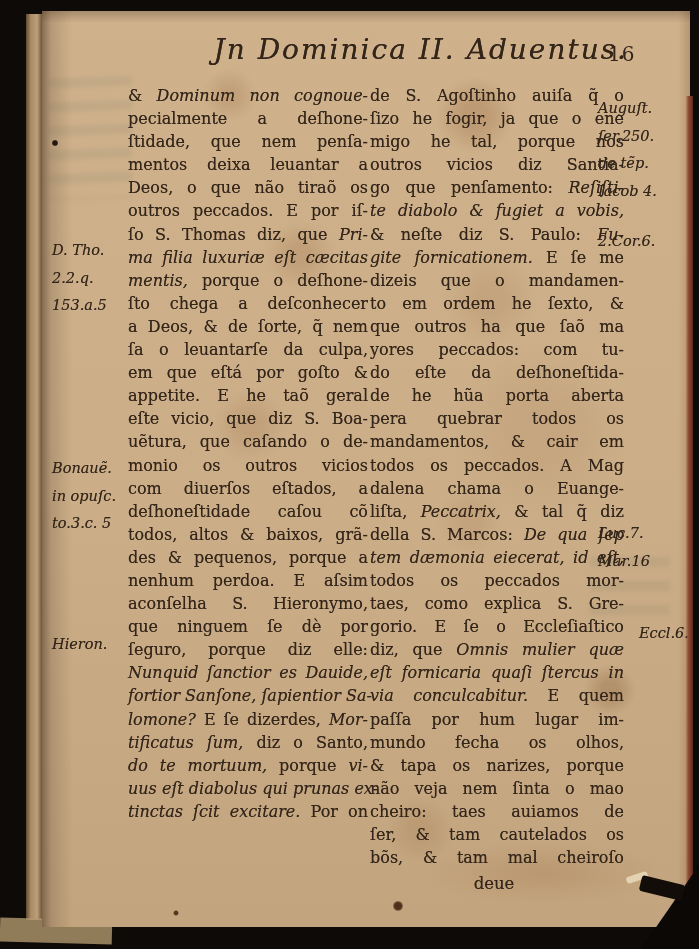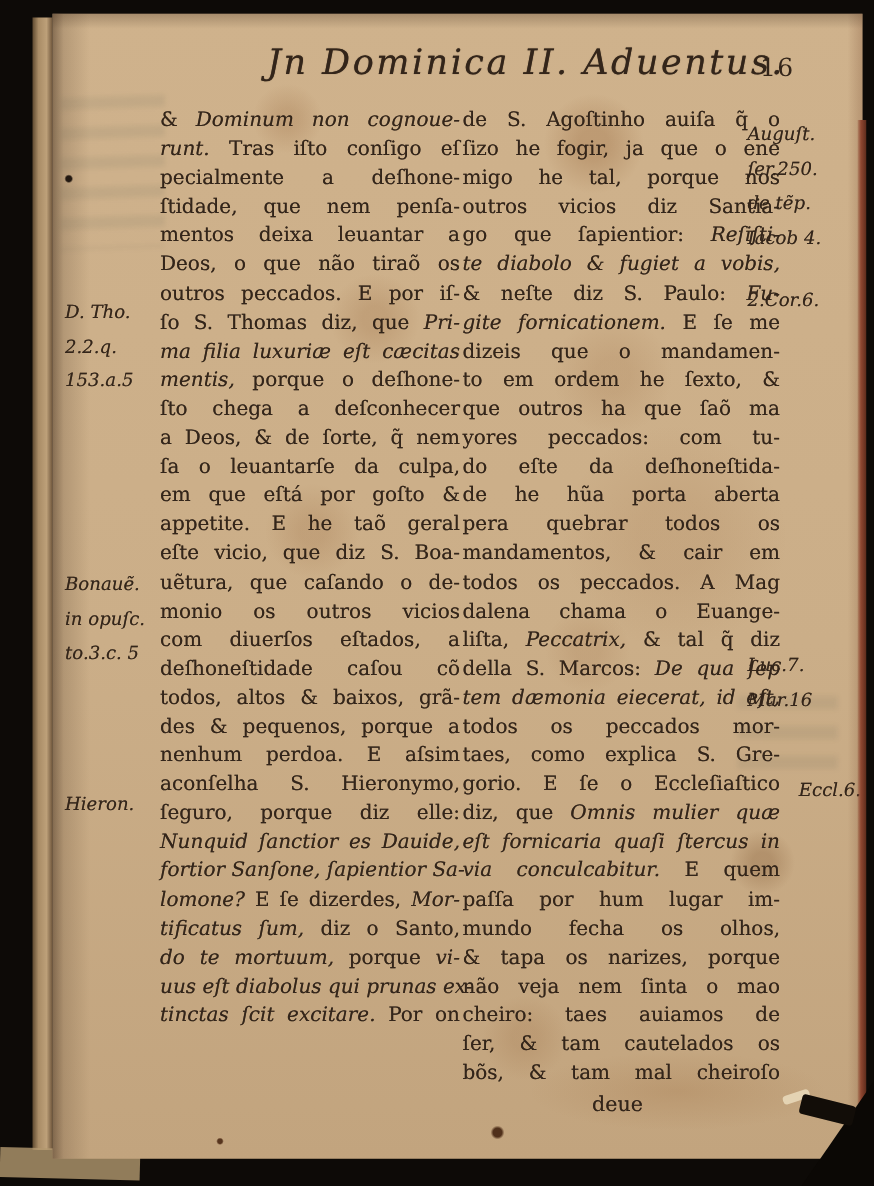--- a/index.html
+++ b/index.html
@@ -92,21 +92,20 @@
           <div class="note-line">in opuſc.</div>
           <div class="note-line">to.3.c. 5</div>
         </div>
         <div class="note" style="top: 620px;">
           <div class="note-line">Hieron.</div>
         </div>
       </div>
 
     <div class="col col-left">
         <div class="tline"><span>&amp; </span><span class="it">Dominum non cognoue-</span></div>
-        <div class="tline"><span class="it">runt.</span><span> Tras iſto conſigo eſ</span></div>
         <div class="tline"><span>pecialmente a deſhone-</span></div>
         <div class="tline"><span>ſtidade, que nem penſa-</span></div>
         <div class="tline"><span>mentos deixa leuantar a</span></div>
         <div class="tline"><span>Deos, o que não tiraõ os</span></div>
         <div class="tline"><span>outros peccados. E por iſ-</span></div>
         <div class="tline"><span>ſo S. Thomas diz, que </span><span class="it">Pri-</span></div>
         <div class="tline"><span class="it">ma filia luxuriæ eſt cæcitas</span></div>
         <div class="tline"><span class="it">mentis,</span><span> porque o deſhone-</span></div>
         <div class="tline"><span>ſto chega a deſconhecer</span></div>
         <div class="tline"><span>a Deos, &amp; de ſorte, q̃ nem</span></div>
@@ -115,36 +114,37 @@
         <div class="tline"><span>appetite. E he taõ geral</span></div>
         <div class="tline"><span>eſte vicio, que diz S. Boa-</span></div>
         <div class="tline"><span>uẽtura, que caſando o de-</span></div>
         <div class="tline"><span>monio os outros vicios</span></div>
         <div class="tline"><span>com diuerſos eſtados, a</span></div>
         <div class="tline"><span>deſhoneſtidade caſou cõ</span></div>
         <div class="tline"><span>todos, altos &amp; baixos, grã-</span></div>
         <div class="tline"><span>des &amp; pequenos, porque a</span></div>
         <div class="tline"><span>nenhum perdoa. E aſsim</span></div>
         <div class="tline"><span>aconſelha S. Hieronymo,</span></div>
+        <div class="tline"><span>que ninguem ſe dè por</span></div>
         <div class="tline"><span>ſeguro, porque diz elle:</span></div>
         <div class="tline"><span class="it">Nunquid ſanctior es Dauide,</span></div>
         <div class="tline"><span class="it">fortior Sanſone, ſapientior Sa-</span></div>
         <div class="tline"><span class="it">lomone?</span><span> E ſe dizerdes, </span><span class="it">Mor-</span></div>
         <div class="tline"><span class="it">tificatus ſum,</span><span> diz o Santo,</span></div>
         <div class="tline"><span class="it">do te mortuum,</span><span> porque </span><span class="it">vi-</span></div>
         <div class="tline"><span class="it">uus eſt diabolus qui prunas ex-</span></div>
         <div class="tline"><span class="it">tinctas ſcit excitare.</span><span> Por on</span></div>
       </div>
 
     <div class="col col-right">
         <div class="tline"><span>de S. Agoſtinho auiſa q̃ o</span></div>
         <div class="tline"><span>ſizo he fogir, ja que o ene</span></div>
         <div class="tline"><span>migo he tal, porque nos</span></div>
         <div class="tline"><span>outros vicios diz Santia-</span></div>
-        <div class="tline"><span>go que ſapientior: </span><span class="it">Reſiſti-</span></div>
+        <div class="tline"><span>go que penſamento: </span><span class="it">Reſiſti-</span></div>
         <div class="tline"><span class="it">te diabolo &amp; fugiet a vobis,</span></div>
         <div class="tline"><span>&amp; neſte diz S. Paulo: </span><span class="it">Fu-</span></div>
         <div class="tline"><span class="it">gite fornicationem.</span><span> E ſe me</span></div>
         <div class="tline"><span>dizeis que o mandamen-</span></div>
         <div class="tline"><span>to em ordem he ſexto, &amp;</span></div>
         <div class="tline"><span>que outros ha que ſaõ ma</span></div>
         <div class="tline"><span>yores peccados: com tu-</span></div>
         <div class="tline"><span>do eſte da deſhoneſtida-</span></div>
         <div class="tline"><span>de he hũa porta aberta</span></div>
         <div class="tline"><span>pera quebrar todos os</span></div>

